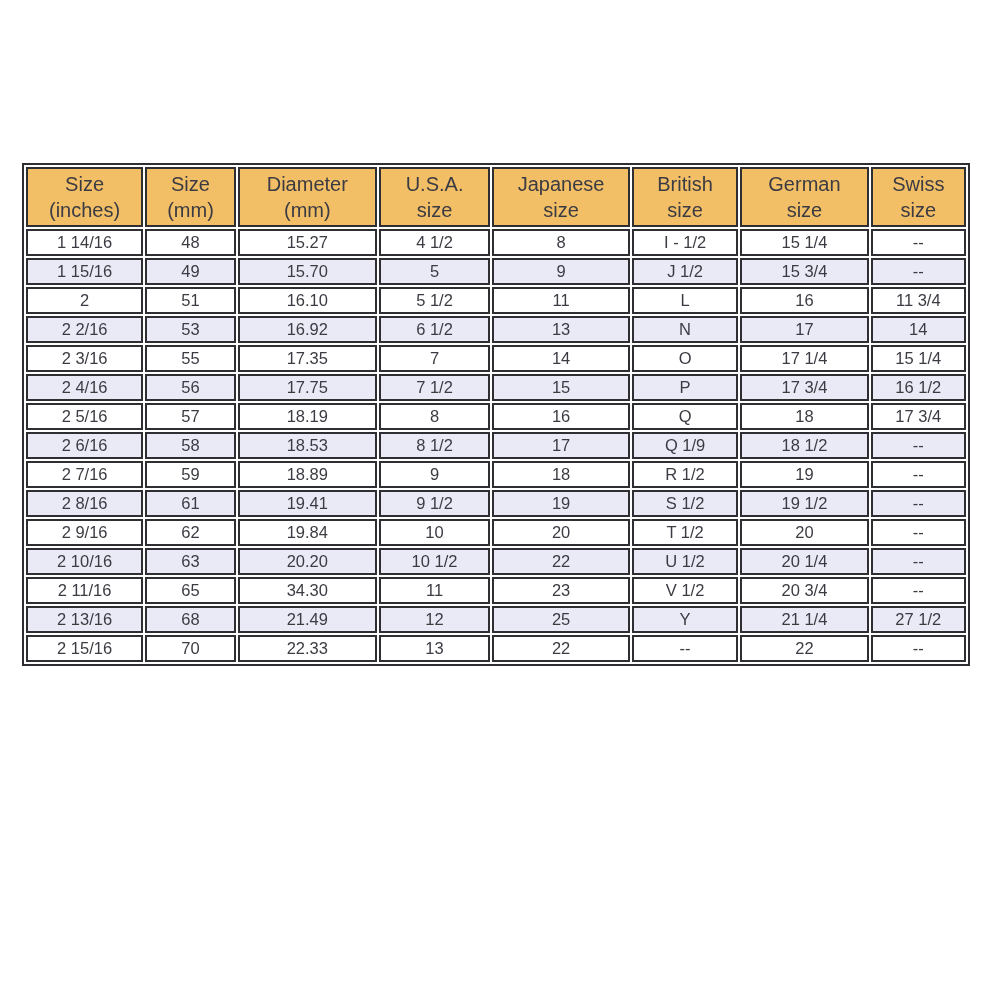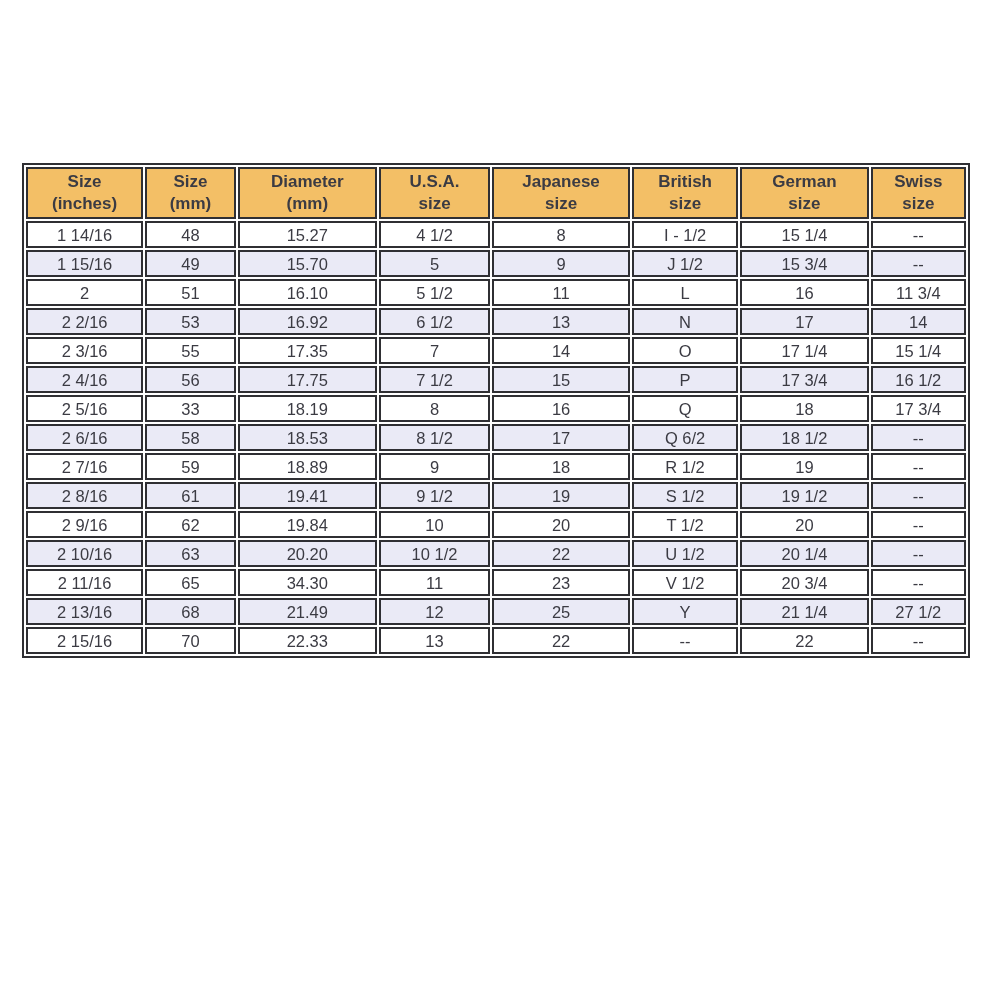--- a/index.html
+++ b/index.html
@@ -31,22 +31,22 @@
     table-layout: fixed;
     border-collapse: separate;
     border-spacing: 2px;
     border: 2px solid var(--border-color);
     background: #ffffff;
   }
   table.ring-table th {
     background: var(--header-bg);
     border: 2px solid var(--border-color);
     color: var(--text-color);
-    font-size: 17px;
-    font-weight: bold;
+    font-size: 20px;
+    font-weight: normal;
     text-align: center;
     vertical-align: middle;
     height: 52px;
     padding: 2px 2px;
     white-space: pre-line;
     line-height: 1.3;
   }
   table.ring-table td {
     border: 2px solid var(--border-color);
     color: var(--text-color);
@@ -154,35 +154,35 @@
           <td>56</td>
           <td>17.75</td>
           <td>7 1/2</td>
           <td>15</td>
           <td>P</td>
           <td>17 3/4</td>
           <td>16 1/2</td>
         </tr>
         <tr>
           <td>2 5/16</td>
-          <td>33</td>
+          <td>57</td>
           <td>18.19</td>
           <td>8</td>
           <td>16</td>
           <td>Q</td>
           <td>18</td>
           <td>17 3/4</td>
         </tr>
         <tr>
           <td>2 6/16</td>
           <td>58</td>
           <td>18.53</td>
           <td>8 1/2</td>
           <td>17</td>
-          <td>Q 6/2</td>
+          <td>Q 1/9</td>
           <td>18 1/2</td>
           <td>--</td>
         </tr>
         <tr>
           <td>2 7/16</td>
           <td>59</td>
           <td>18.89</td>
           <td>9</td>
           <td>18</td>
           <td>R 1/2</td>

